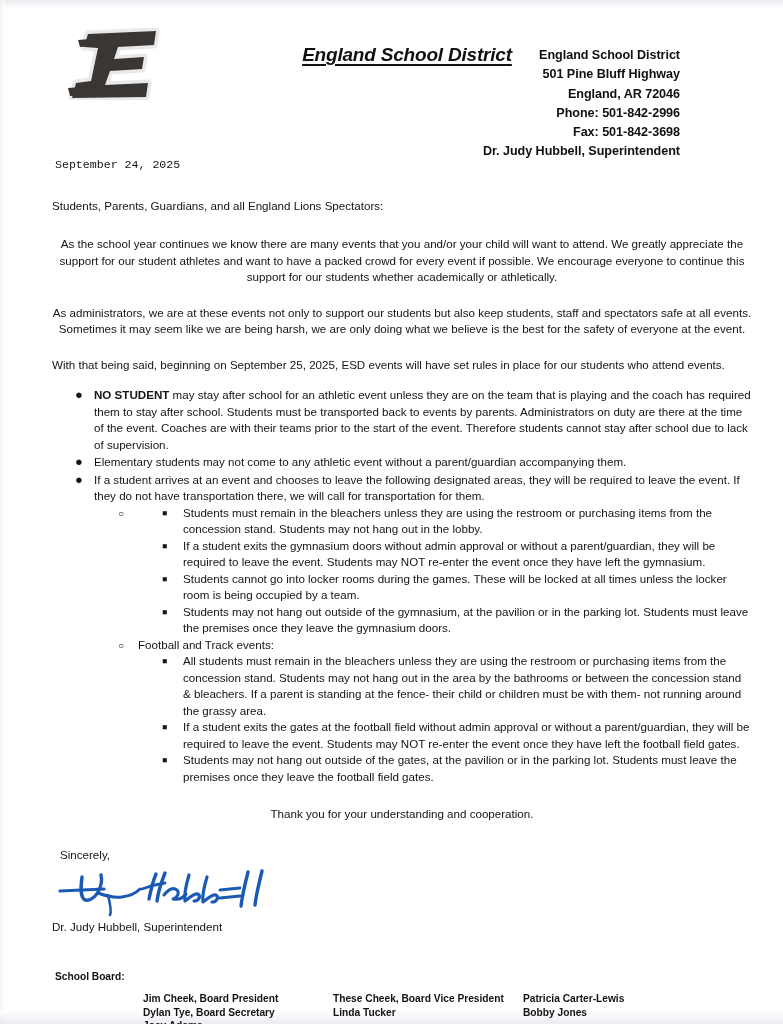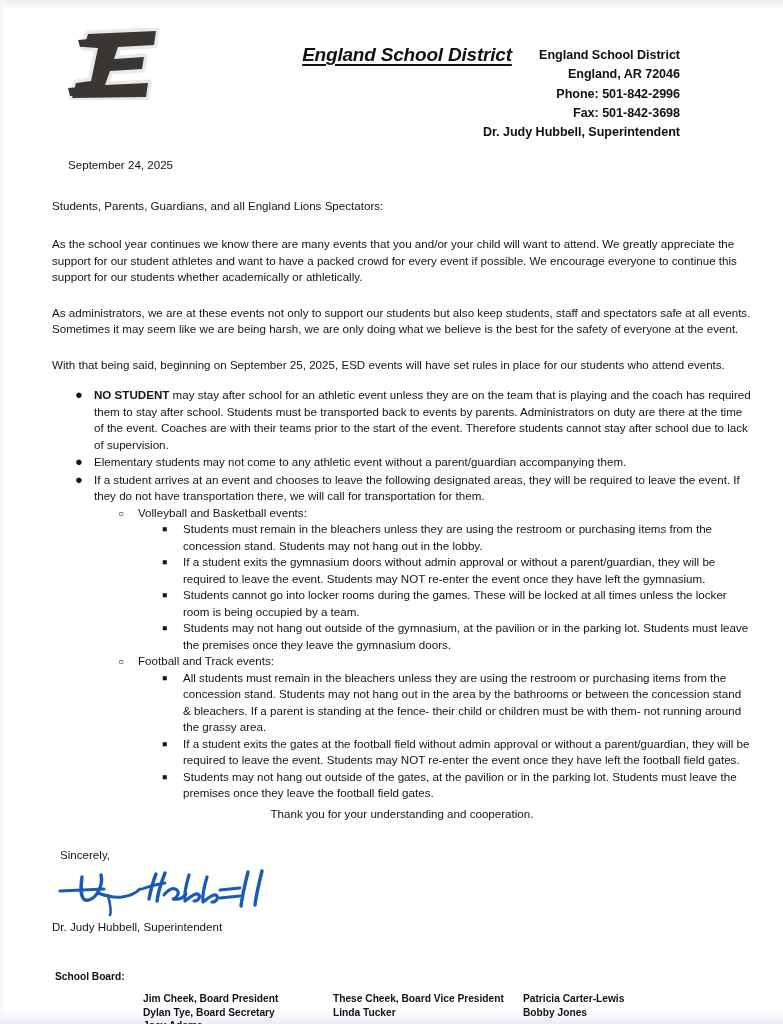--- a/index.html
+++ b/index.html
@@ -90,28 +90,29 @@
   .letter-body {
     position: absolute;
     left: 52px;
     top: 157px;
     width: 700px;
     font-size: 11.6px;
     line-height: 16.5px;
     color: #141414;
   }
   .date-line {
-    margin: 0 0 24px 16px;
+    margin: 0 0 24px 3px;
+    font-family: Liberation Mono, monospace;
   }
   .salutation {
     margin: 0 0 22px 0;
   }
   .para {
     margin: 0 0 19px 0;
-    text-align: left;
+    text-align: center;
   }
   .lead-in {
     margin: 0 0 14px 0;
   }
 
   
   ul.level1 {
     list-style: none;
     margin: 0;
     padding: 0;
@@ -232,20 +233,21 @@
         <path d="M20 12 L44 10 L42 18 L22 19 Z" fill="#3a3634"></path>
         <path d="M10 60 L38 58 L36 67 L12 68 Z" fill="#3a3634"></path>
       </g>
     </svg>
   </div>
 
   <div class="org-title">England School District</div>
 
   <div class="contact-block">
     <div>England School District</div>
+    <div>501 Pine Bluff Highway</div>
     <div>England, AR  72046</div>
     <div>Phone: 501-842-2996</div>
     <div>Fax: 501-842-3698</div>
     <div>Dr. Judy Hubbell, Superintendent</div>
   </div>
 </div>
 
 <div class="letter-body">
 
   <p class="date-line">September 24, 2025</p>
@@ -272,21 +274,20 @@
 
     <li>
       <span class="marker">●</span>
       <span class="bullet-text">If a student arrives at an event and chooses to leave the following designated areas, they will be required to leave the event. If they do not have transportation there, we will call for transportation for them.</span>
 
       <div class="sub-wrap">
         <ul class="level2">
 
           <li>
             <span class="marker">○</span>
-            <span class="bullet-text">Volleyball and Basketball events:</span>
 
             <ul class="level3">
               <li>
                 <span class="marker">■</span>
                 <span class="bullet-text">Students must remain in the bleachers unless they are using the restroom or purchasing items from the concession stand. Students may not hang out in the lobby.</span>
               </li>
               <li>
                 <span class="marker">■</span>
                 <span class="bullet-text">If a student exits the gymnasium doors without admin approval or without a parent/guardian, they will be required to leave the event. Students may NOT re-enter the event once they have left the gymnasium.</span>
               </li>

